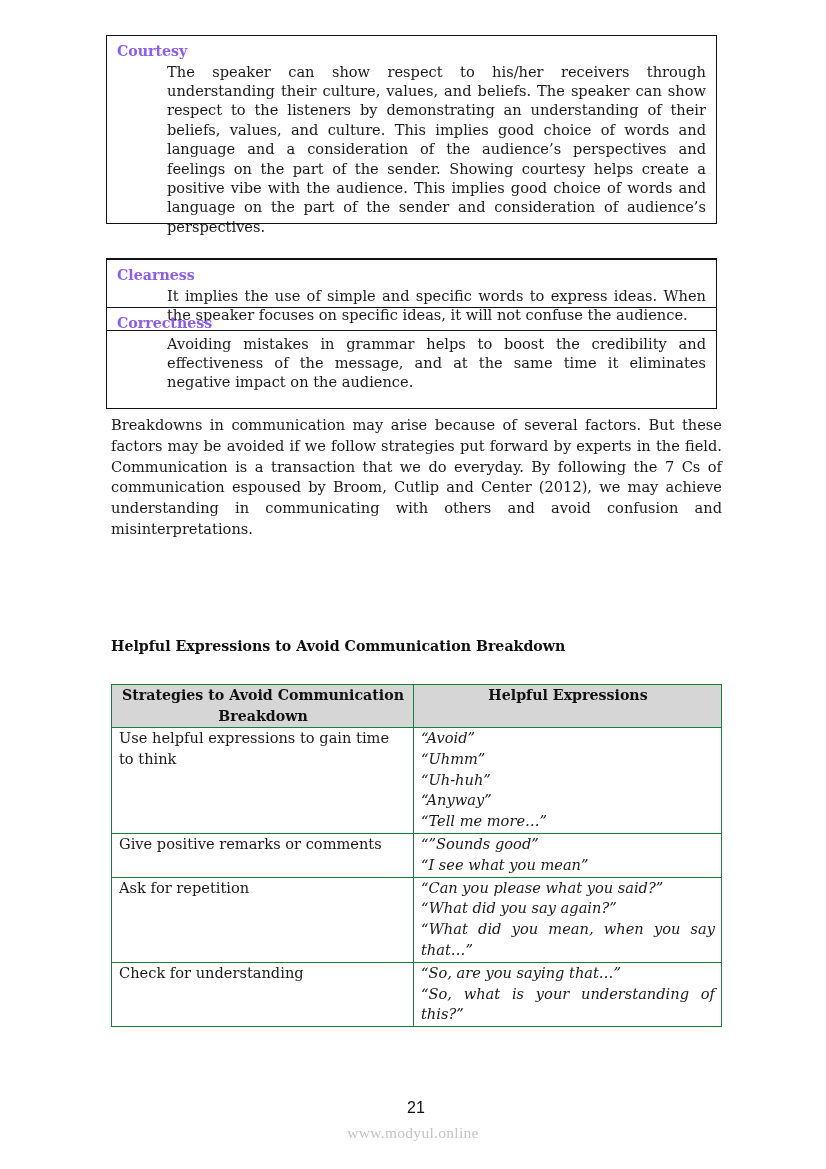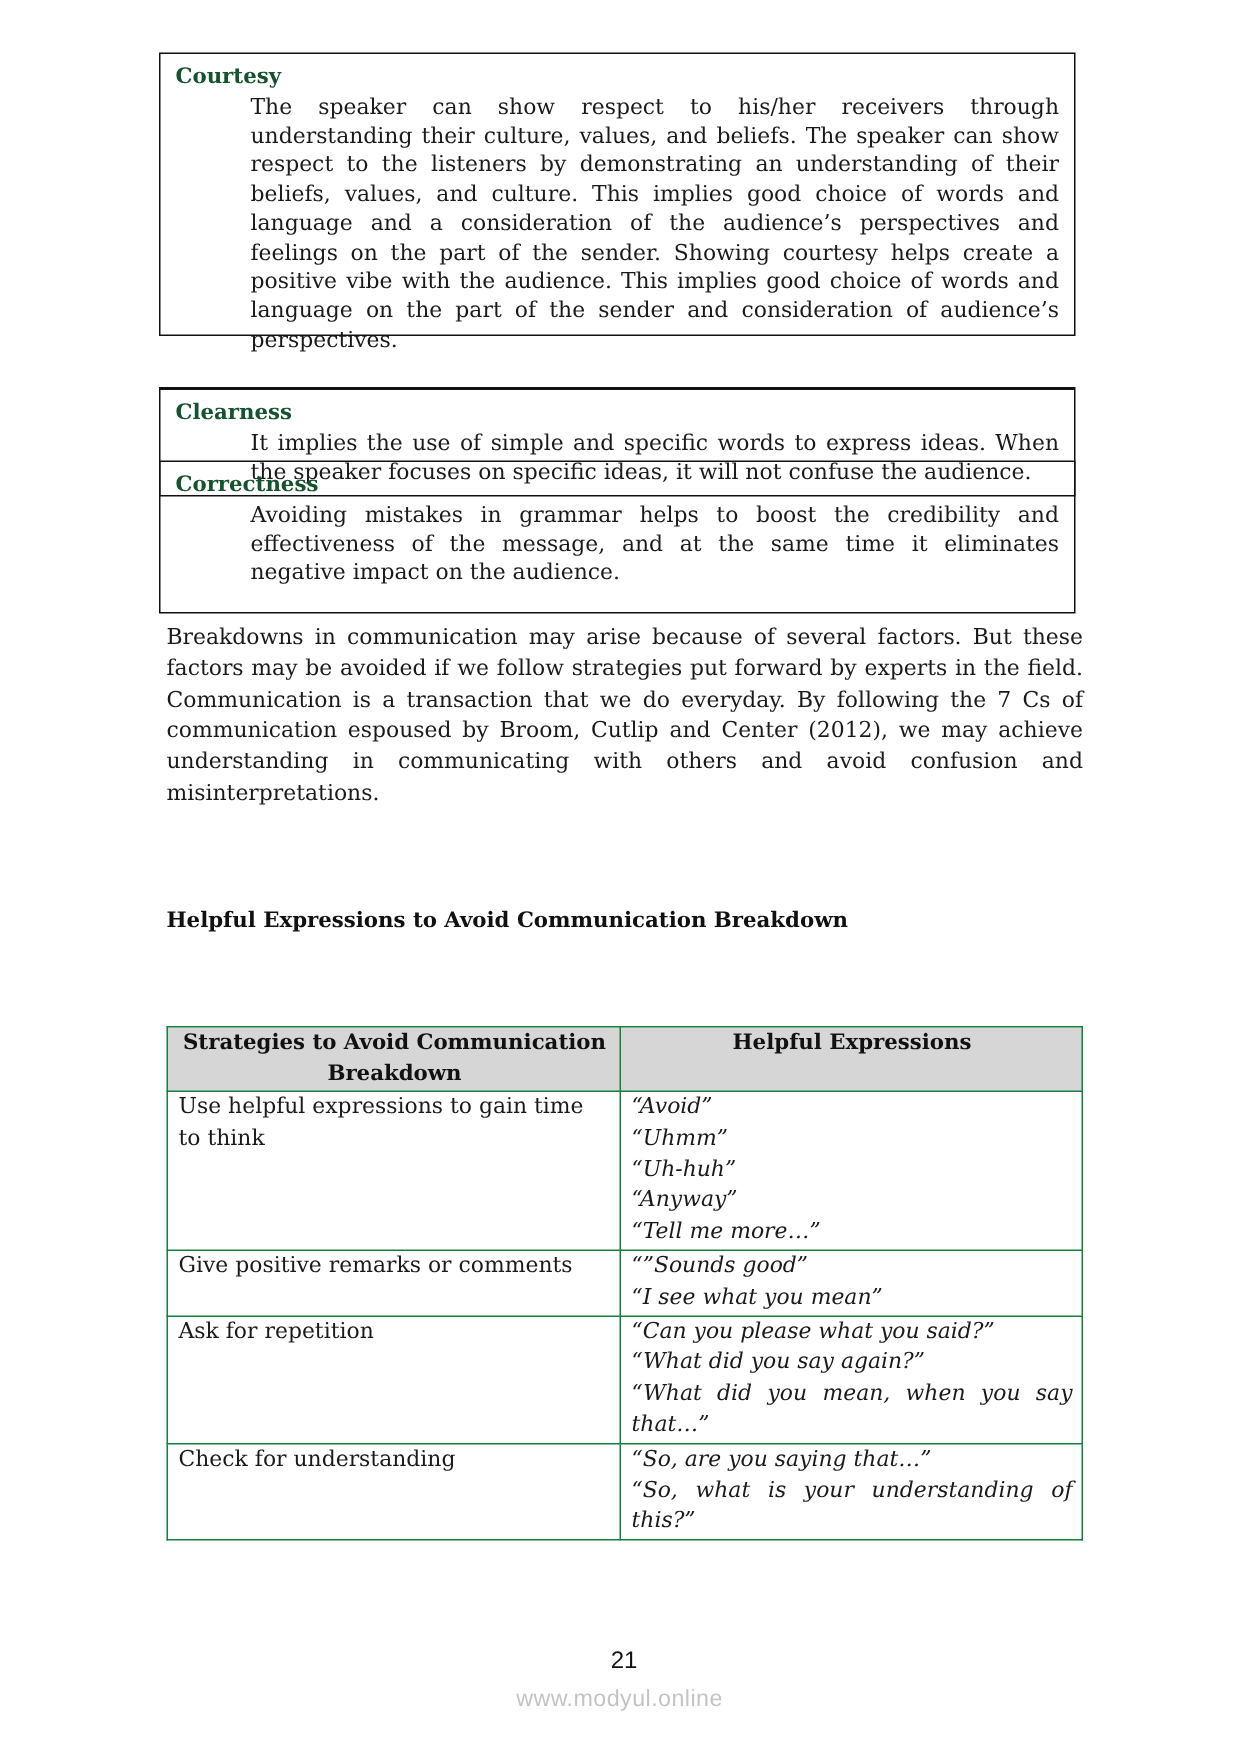--- a/index.html
+++ b/index.html
@@ -10,40 +10,40 @@
   }
   .page { position: absolute; left: 0; top: 0; width: 826px; height: 1169px; }
 
   .box {
     position: absolute; left: 106px; width: 611px;
     border: 1.5px solid #111; box-sizing: border-box;
     padding: 6px 10px 8px 10px;
   }
   .box-title {
     font-weight: bold; font-size: 14.2px; line-height: 19.5px; margin: 0;
-    color: #14532d;
+    color: #8b5cf6;
   }
   .box-body {
     margin: 0 0 0 50px; font-size: 14.6px; line-height: 19.4px;
     text-align: justify; text-align-last: left;
   }
   #courtesy { top: 35px; height: 189px; }
   #clearness { top: 224px; height: 73px; border-top-width: 2.5px; margin-top: 34px; }
   #correctness { top: 307px; height: 102px; }
 
   .para {
     position: absolute; left: 111px; width: 611px;
     font-size: 14.6px; line-height: 20.8px; margin: 0;
     text-align: justify; text-align-last: left;
   }
   #para1 { top: 415px; }
   #para2 { top: 560px; }
 
   .section-heading {
-    position: absolute; left: 111px; top: 606px;
+    position: absolute; left: 111px; top: 638px;
     font-weight: bold; font-size: 14.2px; margin: 0; color: #111;
   }
 
   table.expr {
     position: absolute; left: 111px; top: 684px; width: 611px;
     border-collapse: collapse; font-size: 14.6px; line-height: 20.8px;
   }
   table.expr th, table.expr td {
     border: 1px solid #15803d; vertical-align: top; padding: 0 6px 1px 7px;
   }
@@ -54,21 +54,21 @@
   table.expr th.c1 { width: 288px; }
   table.expr td.exprs { font-style: italic; text-align: justify; text-align-last: left; }
   table.expr td .line { display: block; }
 
   .page-number {
     position: absolute; left: 0; width: 832px; top: 1099px; text-align: center;
     font-family: "Liberation Sans", "DejaVu Sans", sans-serif; font-size: 16px; color: #111;
   }
   .watermark {
     position: absolute; left: 0; width: 826px; top: 1124px; text-align: center;
-    font-family: Liberation Sans, sans-serif; font-size: 15.5px; color: #c4c4c4;
+    font-family: Liberation Serif, serif; font-size: 15.5px; color: #c4c4c4;
     letter-spacing: 0.3px;
   }
 </style>
 </head>
 <body>
 
 <div class="page">
 
   <div class="box" id="courtesy">
     <p class="box-title">Courtesy</p>

